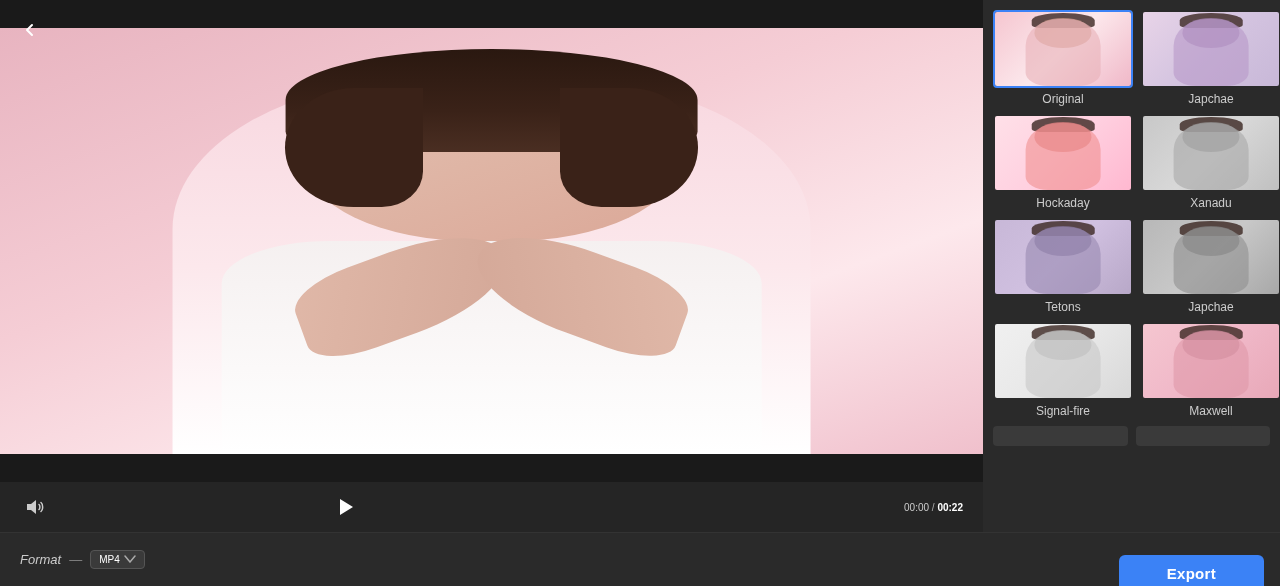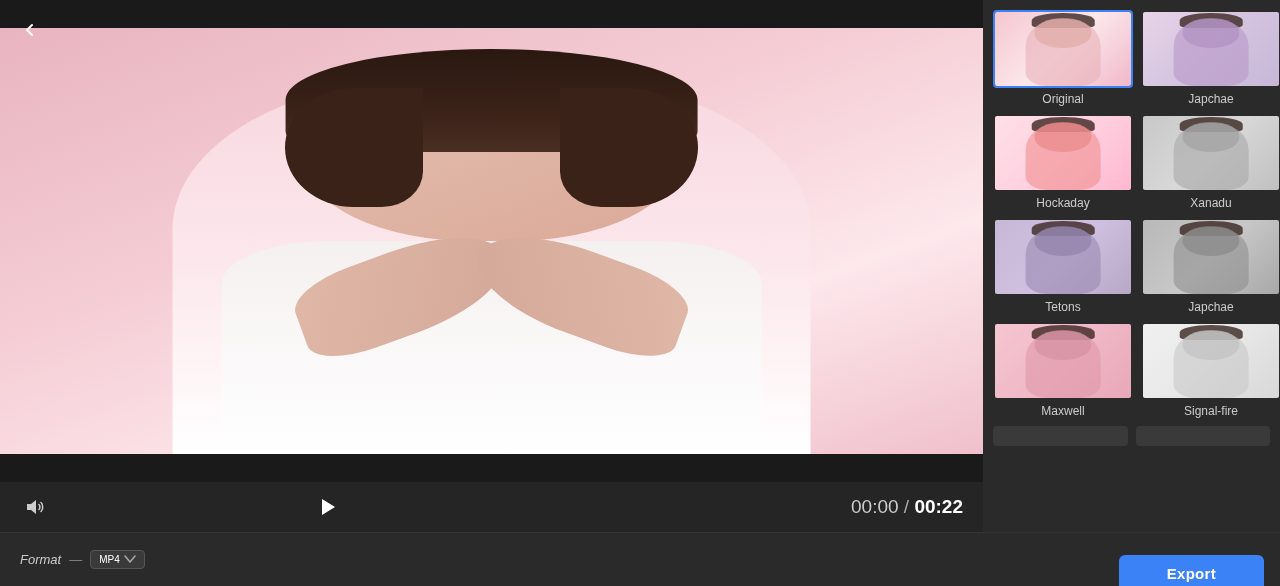--- a/index.html
+++ b/index.html
@@ -96,21 +96,21 @@
       display: flex;
       align-items: center;
       justify-content: center;
       cursor: pointer;
       color: #fff;
       margin: 0 auto;
     }
 
     .time-display {
       margin-left: auto;
-      font-size: 19px;
+      font-size: 10px;
       color: #aaa;
       font-variant-numeric: tabular-nums;
     }
 
     .time-current {
       color: #ccc;
     }
 
     .time-total {
       color: #fff;
@@ -452,39 +452,39 @@
             <div class="filter-thumb-inner">
               <div class="filter-face-hair"></div>
               <div class="filter-face-head" style="background:#808080;"></div>
               <div class="filter-face" style="background:#909090;"></div>
             </div>
           </div>
           <span class="filter-name">Japchae</span>
         </div>
 
         <div class="filter-item">
+          <div class="filter-thumb filter-signal-fire">
+            <div class="filter-thumb-inner">
+              <div class="filter-face-hair"></div>
+              <div class="filter-face-head" style="background:#b8b8b8;"></div>
+              <div class="filter-face" style="background:#c8c8c8;"></div>
+            </div>
+          </div>
+          <span class="filter-name">Signal-fire</span>
+        </div>
+
+        <div class="filter-item">
           <div class="filter-thumb filter-maxwell">
             <div class="filter-thumb-inner">
               <div class="filter-face-hair"></div>
               <div class="filter-face-head" style="background:#c88898;"></div>
               <div class="filter-face" style="background:#e098a8;"></div>
             </div>
           </div>
           <span class="filter-name">Maxwell</span>
-        </div>
-
-        <div class="filter-item">
-          <div class="filter-thumb filter-signal-fire">
-            <div class="filter-thumb-inner">
-              <div class="filter-face-hair"></div>
-              <div class="filter-face-head" style="background:#b8b8b8;"></div>
-              <div class="filter-face" style="background:#c8c8c8;"></div>
-            </div>
-          </div>
-          <span class="filter-name">Signal-fire</span>
         </div>
 
       </div>
 
       <div class="filter-partial">
         <div style="display:grid;grid-template-columns:1fr 1fr;gap:8px;height:20px;overflow:hidden;">
           <div style="height:20px;background:#3a3a3a;border-radius:4px;"></div>
           <div style="height:20px;background:#3a3a3a;border-radius:4px;"></div>
         </div>
       </div>

